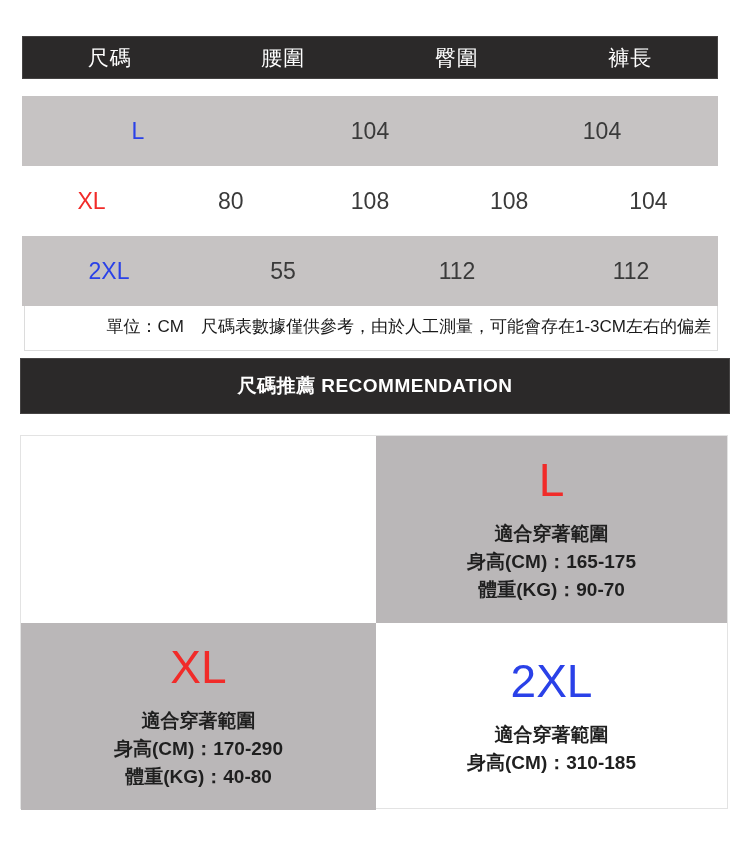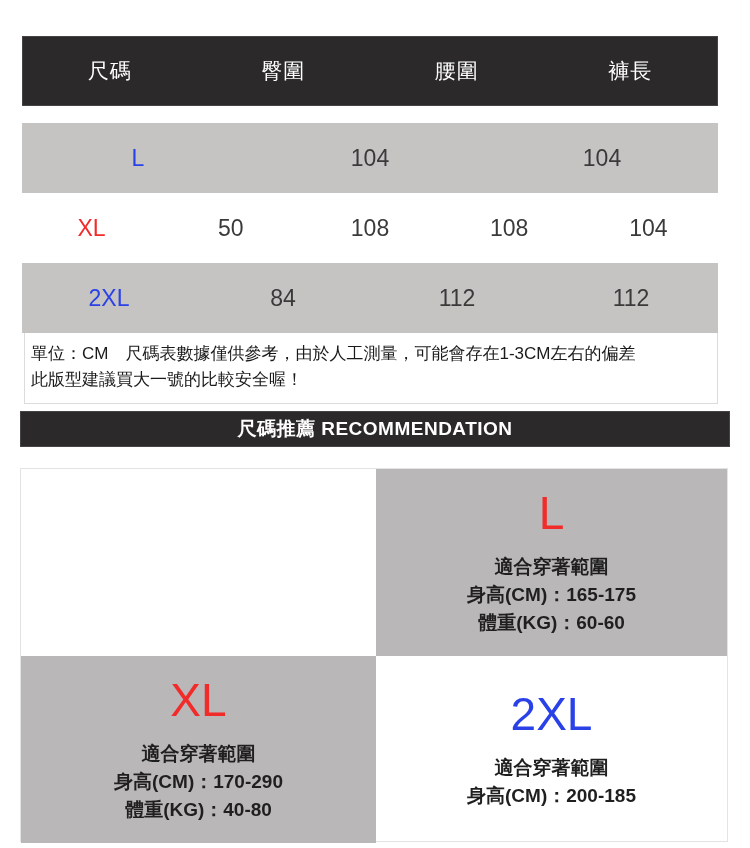--- a/index.html
+++ b/index.html
@@ -8,48 +8,48 @@
     background: #ffffff;
     font-family: "Liberation Sans", "DejaVu Sans", sans-serif;
     color: #333333;
     overflow: hidden;
   }
   .page { position: relative; width: 750px; height: 848px; }
 
   
   .size-table { margin: 36px 0 0 22px; width: 696px; }
   .thead {
-    display: flex; height: 70px;
+    display: flex; height: 43px;
     background: #2b2929;
     border: 1px solid #454343; box-sizing: border-box;
   }
   .thead .cell {
     flex: 1; display: flex; align-items: center; justify-content: center;
     color: #ffffff; font-size: 21px; letter-spacing: 1px;
   }
   .tspacer { height: 17px; }
   .trow {
     display: flex; height: 70px; align-items: center;
     font-size: 23px; color: #3a3a3a;
   }
   .trow .cell { flex: 1; text-align: center; }
   .trow.shaded { background: #c6c3c3; }
   .blue { color: #2a41e8; }
   .red  { color: #f12b29; }
 
   
   .note {
     margin: 0 32px 0 24px; border: 1px solid #dcdcdc; border-top: none;
-    padding: 8px 6px 10px; text-align: left;
+    padding: 8px 6px 10px; text-align: right;
     font-size: 17px; line-height: 26px; color: #1a1a1a;
   }
 
   
   .rec-bar {
-    margin: 7px 0 0 20px; width: 710px; height: 36px;
+    margin: 7px 0 0 20px; width: 710px; height: 56px;
     background: #2b2929; border: 1px solid #454343; box-sizing: border-box;
     display: flex; align-items: center; justify-content: center;
     color: #ffffff; font-size: 19px; font-weight: bold; letter-spacing: 0.5px;
   }
 
   
   .grid {
     margin: 21px 0 0 20px; width: 708px; height: 374px;
     display: grid; grid-template-columns: 355px 1fr; grid-template-rows: 187px 187px;
     border: 1px solid #e3e3e3; box-sizing: border-box;
@@ -65,77 +65,76 @@
   .gcell .fit, .gcell .line { font-size: 19px; line-height: 28px; color: #1f1f1f; font-weight: bold; }
 </style>
 </head>
 <body>
 
 <div class="page">
 
   <div class="size-table">
     <div class="thead">
       <div class="cell">尺碼</div>
+      <div class="cell">腰圍</div>
       <div class="cell">臀圍</div>
-      <div class="cell">腰圍</div>
       <div class="cell">褲長</div>
     </div>
 
     <div class="tspacer"></div>
 
     <div class="trow shaded">
       <div class="cell blue">L</div>
       <div class="cell">104</div>
       <div class="cell">104</div>
     </div>
 
     <div class="trow">
       <div class="cell red">XL</div>
-      <div class="cell">50</div>
+      <div class="cell">80</div>
       <div class="cell">108</div>
       <div class="cell">108</div>
       <div class="cell">104</div>
     </div>
 
     <div class="trow shaded">
       <div class="cell blue">2XL</div>
-      <div class="cell">84</div>
+      <div class="cell">55</div>
       <div class="cell">112</div>
       <div class="cell">112</div>
     </div>
   </div>
 
   <div class="note">
     <div>單位：CM　尺碼表數據僅供參考，由於人工測量，可能會存在1-3CM左右的偏差</div>
-    <div>此版型建議買大一號的比較安全喔！</div>
   </div>
 
   <div class="rec-bar">
     <span>尺碼推薦 RECOMMENDATION</span>
   </div>
 
   <div class="grid">
 
     <div class="gcell"></div>
 
     <div class="gcell gray">
       <div class="big red">L</div>
       <div class="fit">適合穿著範圍</div>
       <div class="line">身高(CM)：165-175</div>
-      <div class="line">體重(KG)：60-60</div>
+      <div class="line">體重(KG)：90-70</div>
     </div>
 
     <div class="gcell gray">
       <div class="big red">XL</div>
       <div class="fit">適合穿著範圍</div>
       <div class="line">身高(CM)：170-290</div>
       <div class="line">體重(KG)：40-80</div>
     </div>
 
     <div class="gcell">
       <div class="big blue">2XL</div>
       <div class="fit">適合穿著範圍</div>
-      <div class="line">身高(CM)：200-185</div>
+      <div class="line">身高(CM)：310-185</div>
     </div>
 
   </div>
 
 </div>
 
 </body></html>

